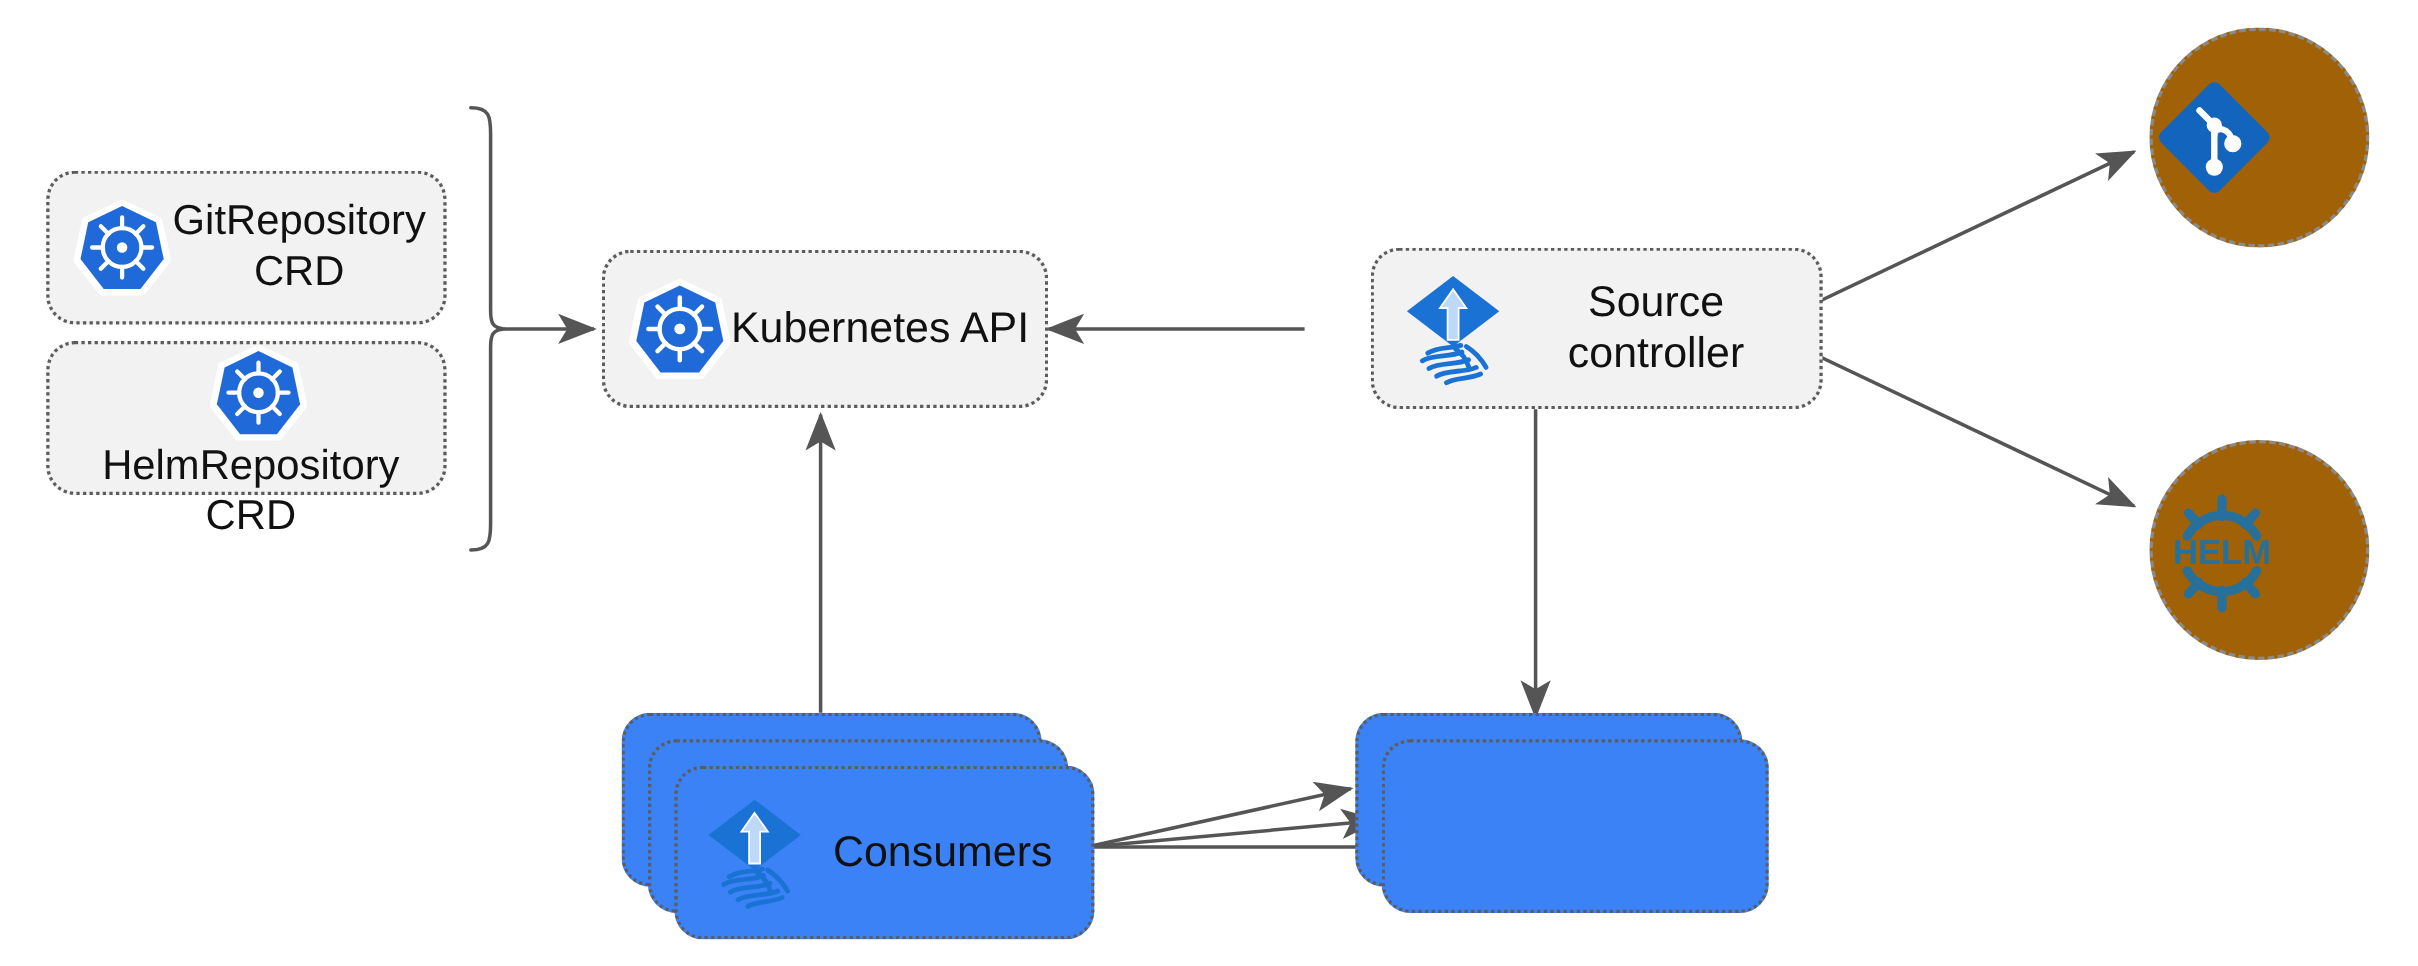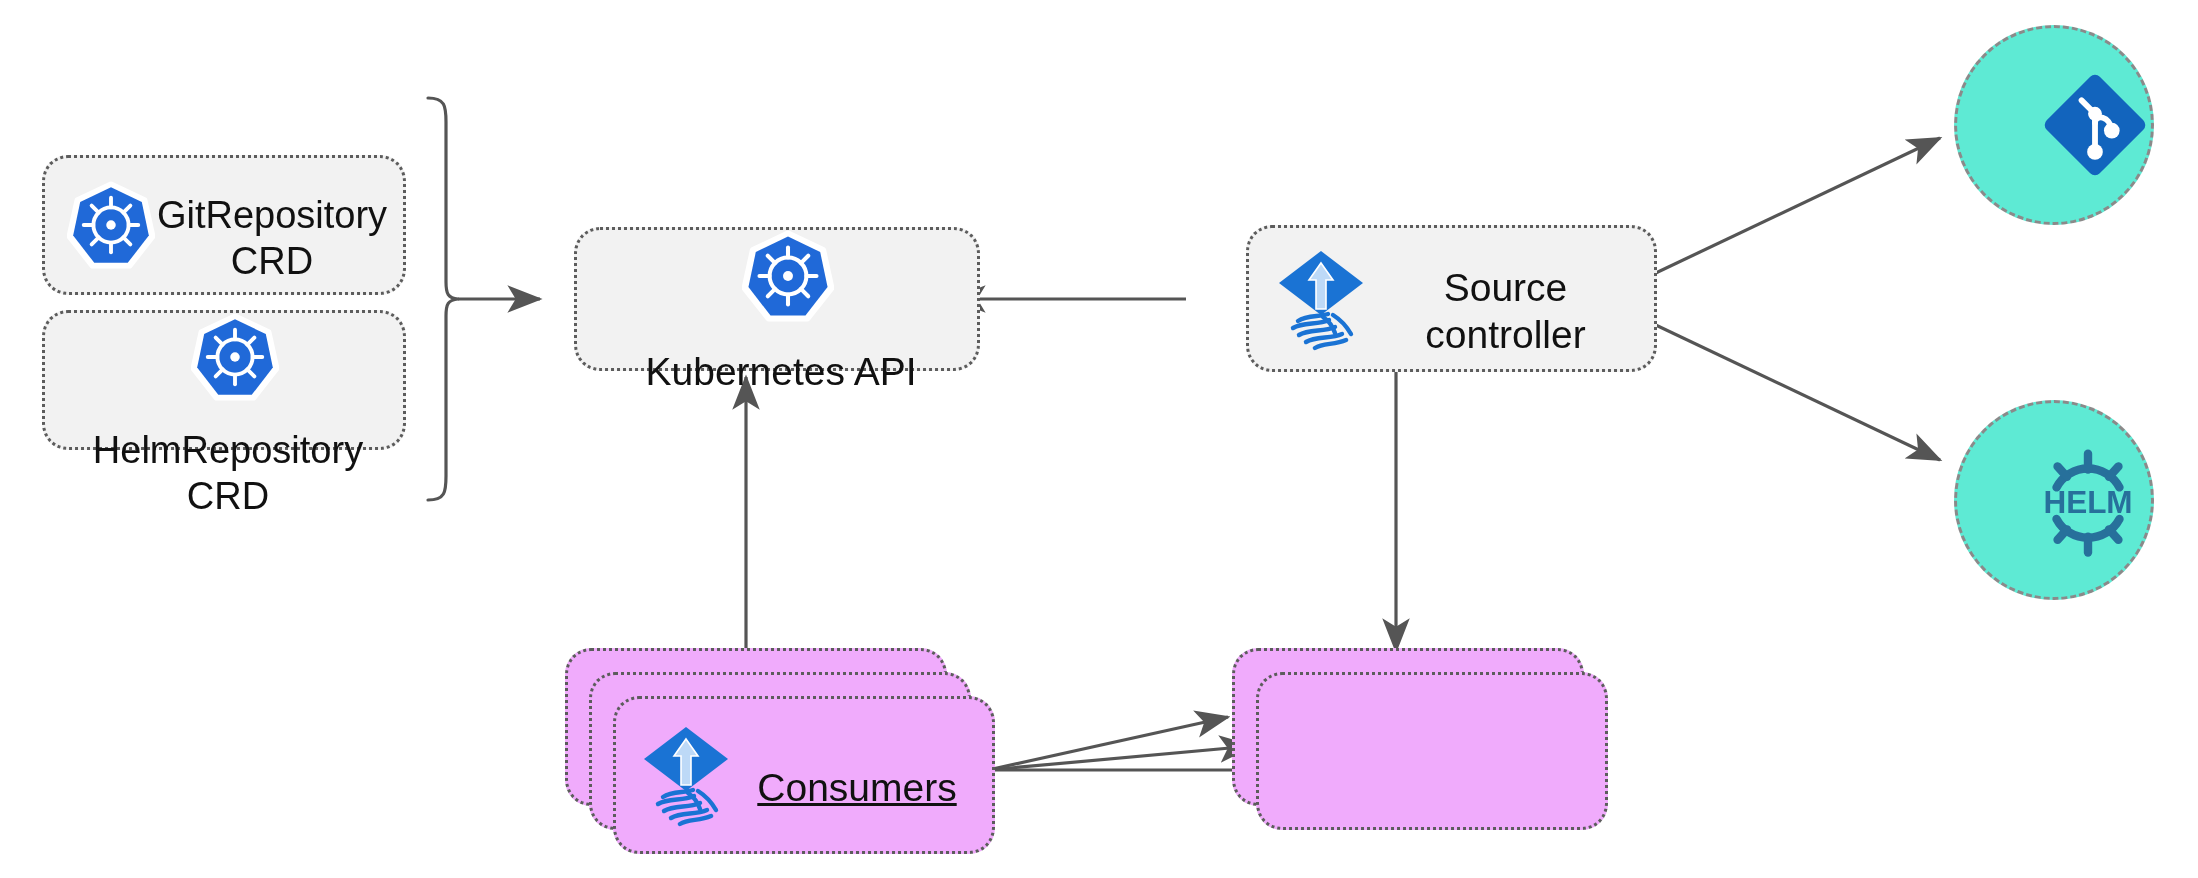--- a/index.html
+++ b/index.html
@@ -47,21 +47,20 @@
   }
 
   .node-label {
     font-size: 39px;
     line-height: 1.18;
     color: #111111;
     text-align: center;
     white-space: pre-line;
     flex: 1 1 auto;
     padding-right: 14px;
-    margin-top: 27px;
   }
   .node-label.two-line { line-height: 1.2; }
 
   .node-icon {
     flex: 0 0 auto;
     display: block;
   }
 
   
   .crd-box {
@@ -73,38 +72,37 @@
     font-size: 38px;
   }
 
   
   .circle-node {
     position: absolute;
     box-sizing: border-box;
     width: 200px;
     height: 200px;
     border-radius: 50%;
-    background: #5eead4;
+    background: #a16207;
     border: 3px dashed #8a8a8a;
     display: flex;
     align-items: center;
-    justify-content: flex-end;
+    justify-content: flex-start;
   }
 
   
   .stack {
     position: absolute;
   }
   .stack .layer {
     position: absolute;
     box-sizing: border-box;
-    background: #f0abfc;
+    background: #3b82f6;
     border: 3px dotted #5c5c5c;
     border-radius: 26px;
-    text-decoration: underline;
   }
   .stack .front {
     display: flex;
     flex-direction: row;
     align-items: center;
     justify-content: flex-start;
   }
 
   .svg-icon { display: block; }
 </style>
@@ -186,21 +184,21 @@
           <line x1="72" y1="28" x2="64" y2="36"></line>
           <line x1="36" y1="64" x2="28" y2="72"></line>
         </g>
         <circle cx="50" cy="50" r="5.4" fill="#ffffff"></circle>
       </svg>
     </span>
     <span class="node-label two-line">HelmRepository
 CRD</span>
   </div>
 
-  <div class="node" style="left:574px; top:227px; width:406px; height:144px; padding-left:22px;flex-direction:column;">
+  <div class="node" style="left:547px; top:227px; width:406px; height:144px; padding-left:22px;">
     <span class="node-icon">
       <svg class="svg-icon" width="92" height="92" viewBox="0 0 100 100" xmlns="http://www.w3.org/2000/svg">
         <polygon points="50,4 88,22 97,63 71,96 29,96 3,63 12,22" fill="#ffffff" stroke="#ffffff" stroke-width="7" stroke-linejoin="round"></polygon>
         <polygon points="50,7 85,24 93,62 69,93 31,93 7,62 15,24" fill="#2069d8"></polygon>
         <g stroke="#ffffff" stroke-width="4.4" stroke-linecap="round" fill="none">
           <circle cx="50" cy="50" r="20"></circle>
           <line x1="50" y1="19" x2="50" y2="30"></line>
           <line x1="50" y1="70" x2="50" y2="81"></line>
           <line x1="19" y1="50" x2="30" y2="50"></line>
           <line x1="70" y1="50" x2="81" y2="50"></line>

